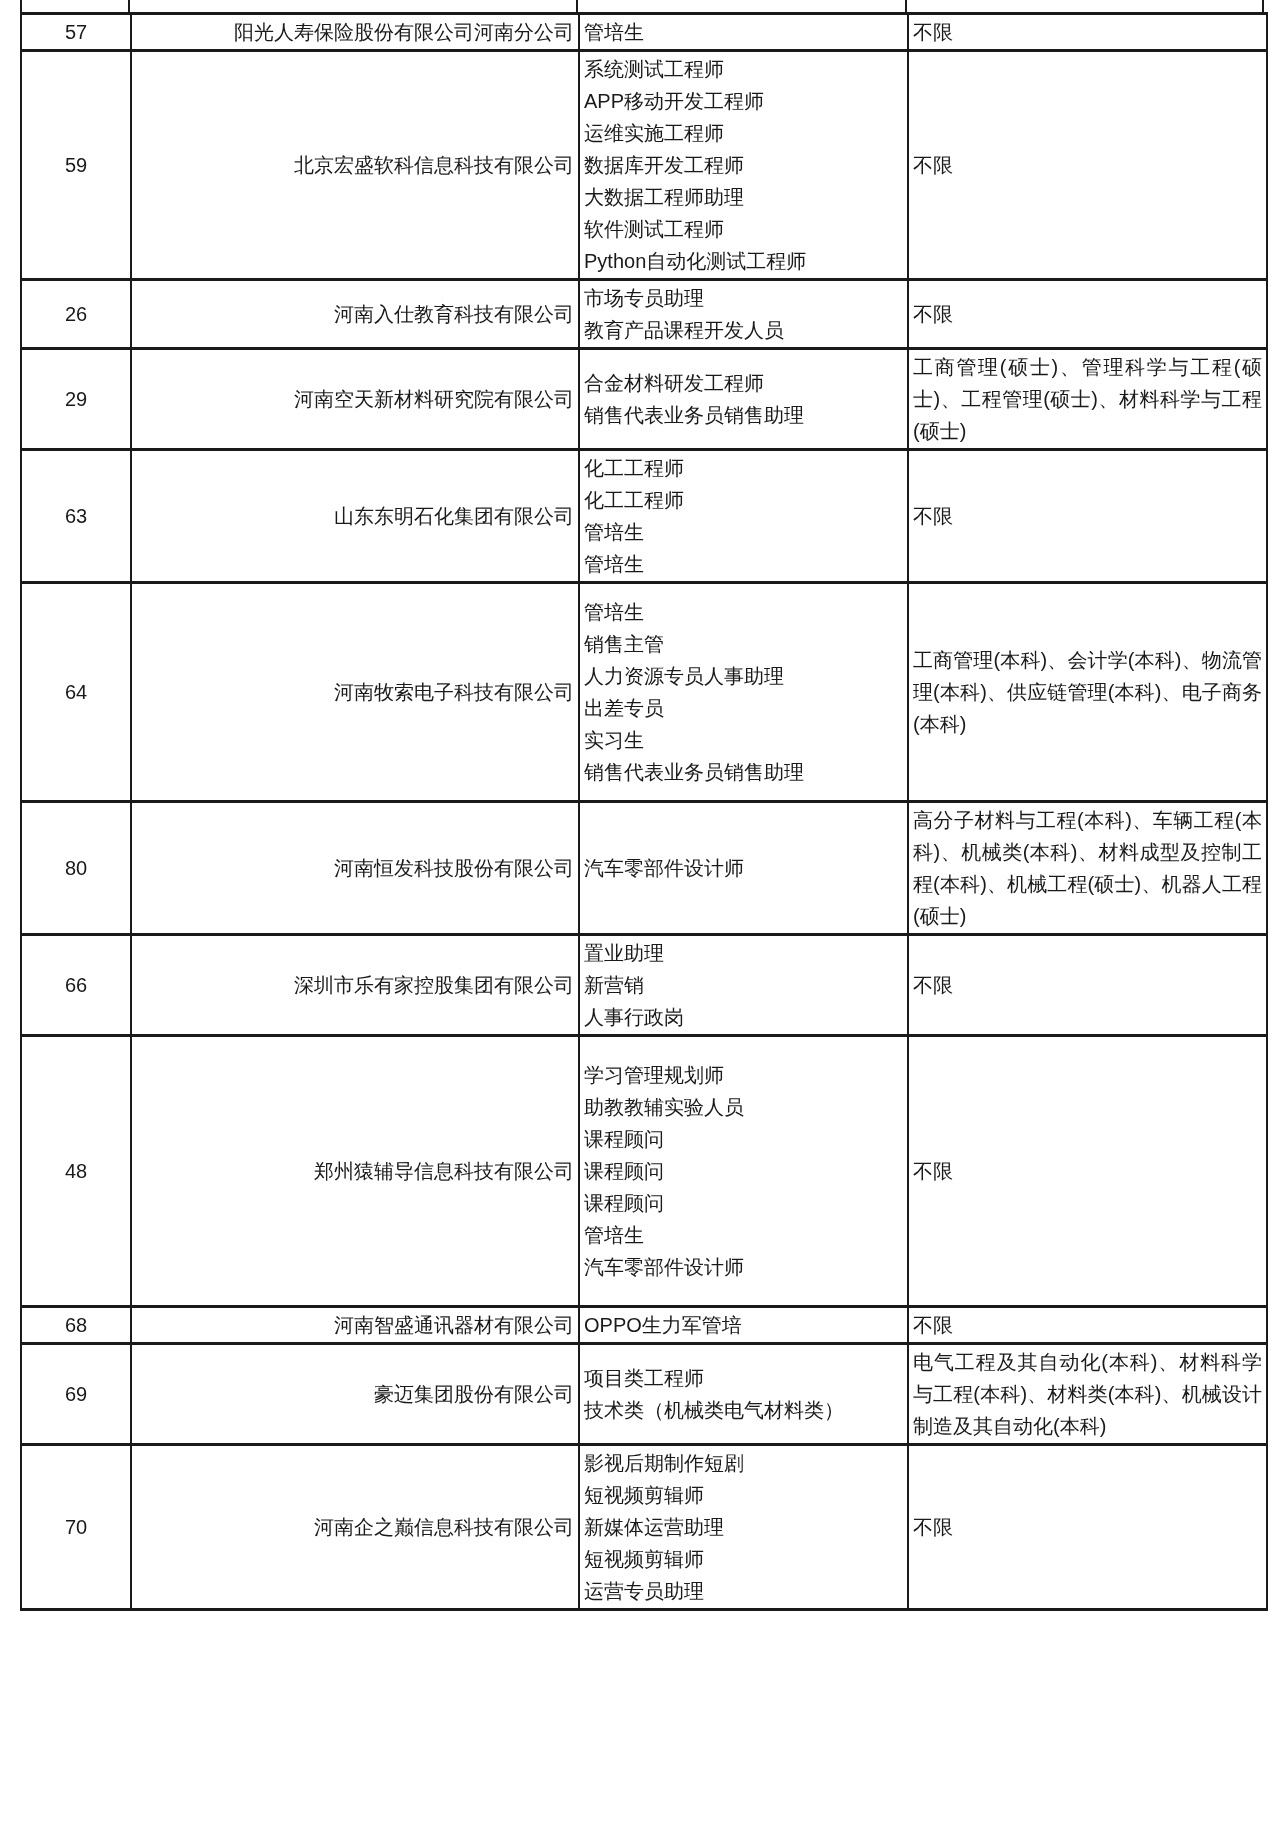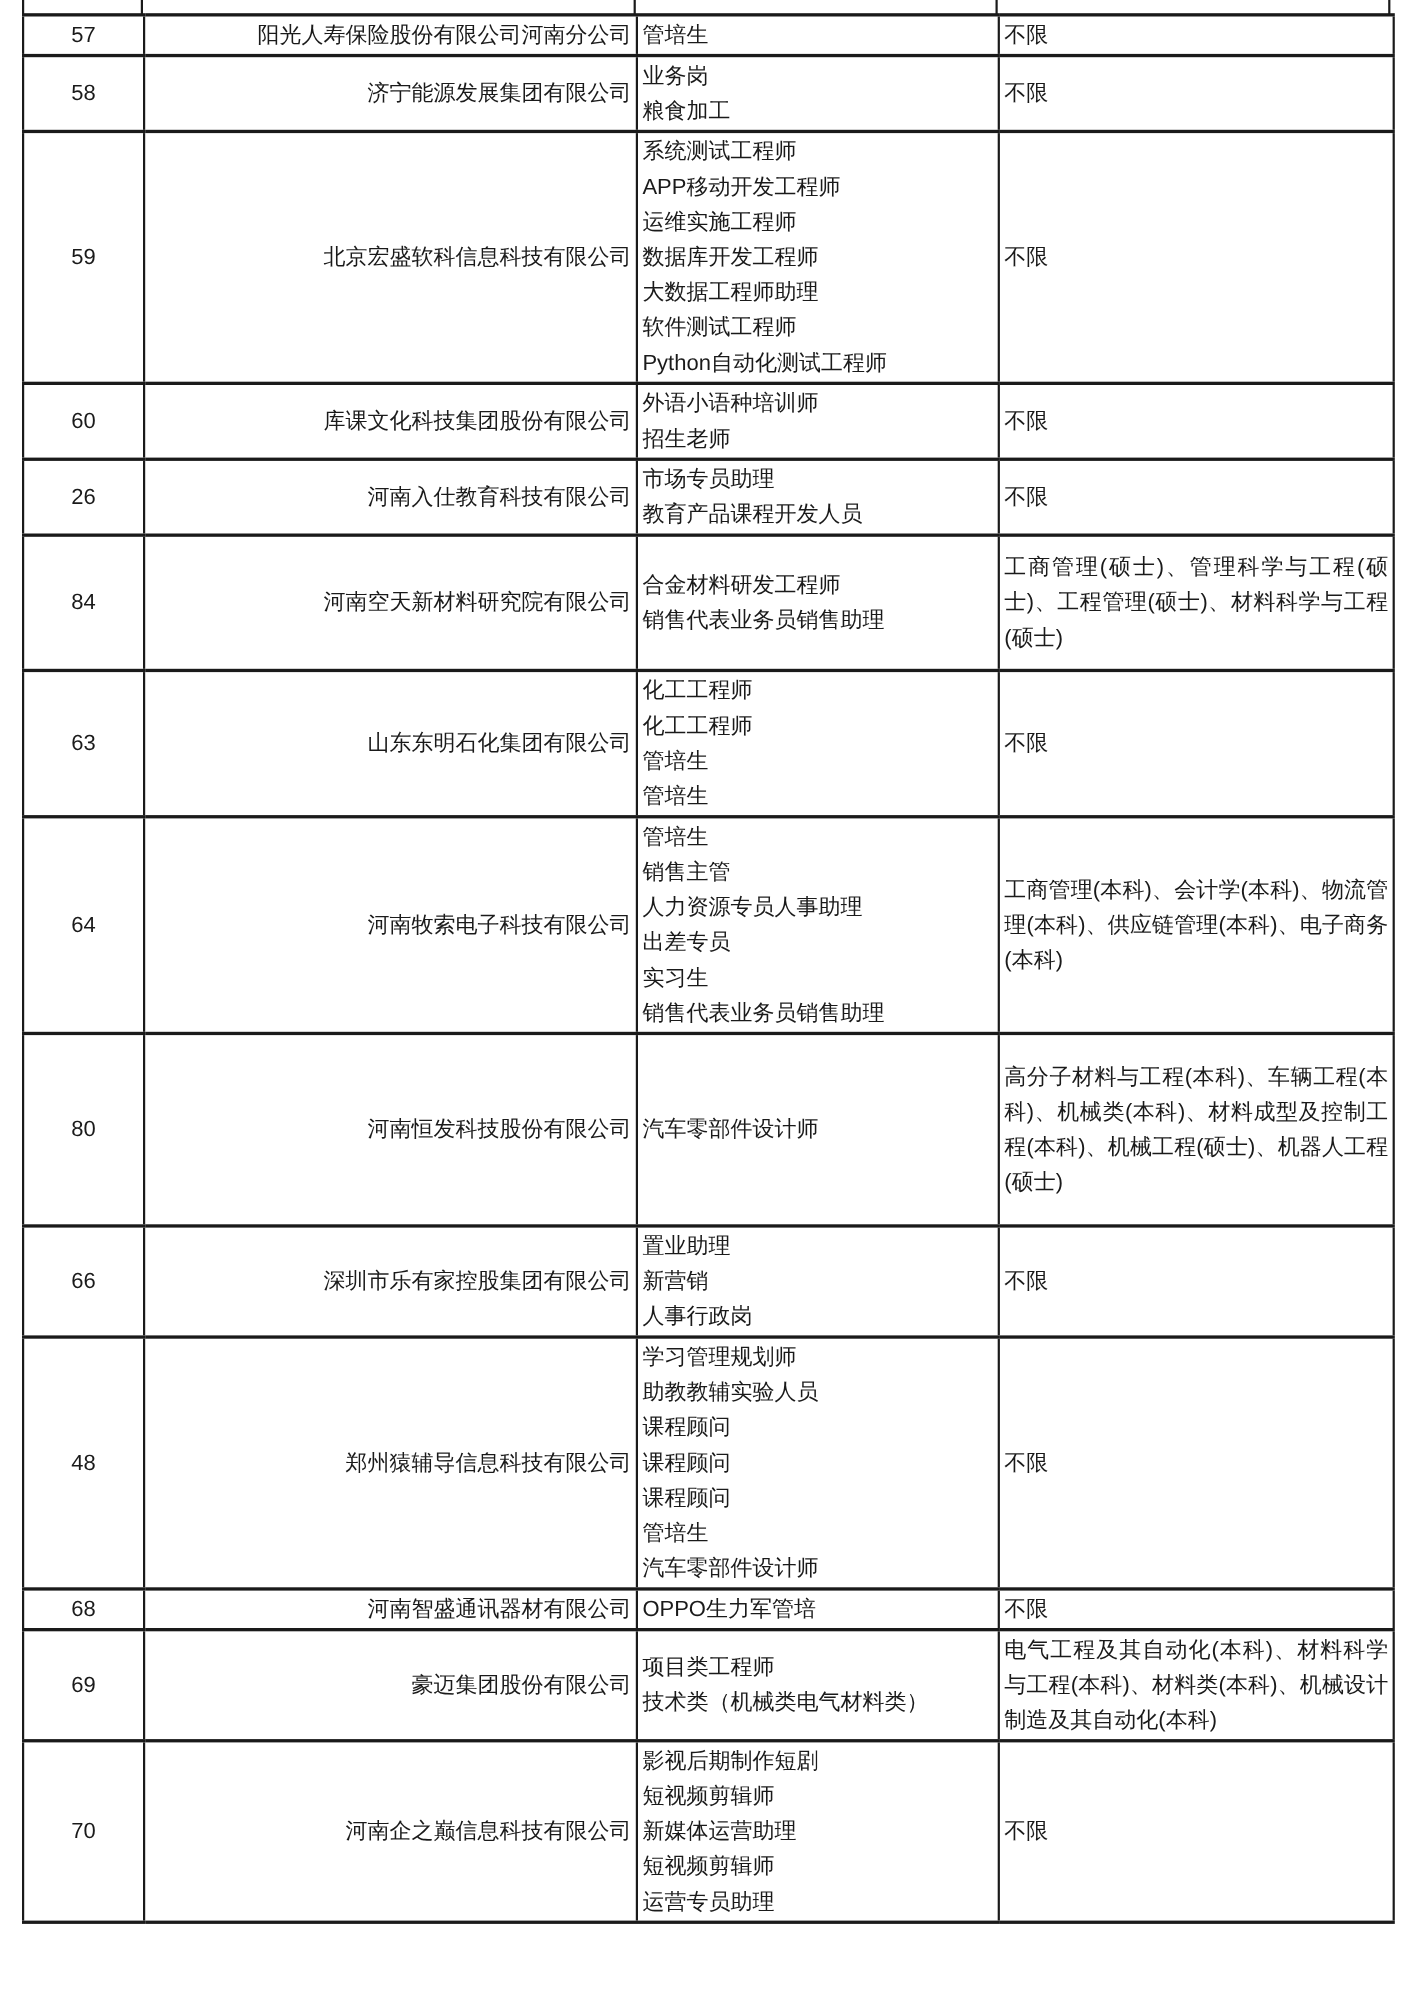--- a/index.html
+++ b/index.html
@@ -86,35 +86,20 @@
       <span>阳光人寿保险股份有限公司河南分公司</span>
     </td>
     <td class="col-pos">
             <div class="pos-line">管培生</div>
           </td>
     <td class="col-req">
       <span>不限</span>
     </td>
   </tr>
 
-  <tr>
-    <td class="col-num">
-      <span>58</span>
-    </td>
-    <td class="col-company">
-      <span>济宁能源发展集团有限公司</span>
-    </td>
-    <td class="col-pos">
-            <div class="pos-line">业务岗</div>
-            <div class="pos-line">粮食加工</div>
-          </td>
-    <td class="col-req">
-      <span>不限</span>
-    </td>
-  </tr>
 
   <tr>
     <td class="col-num">
       <span>59</span>
     </td>
     <td class="col-company">
       <span>北京宏盛软科信息科技有限公司</span>
     </td>
     <td class="col-pos">
             <div class="pos-line">系统测试工程师</div>
@@ -123,55 +108,40 @@
             <div class="pos-line">数据库开发工程师</div>
             <div class="pos-line">大数据工程师助理</div>
             <div class="pos-line">软件测试工程师</div>
             <div class="pos-line">Python自动化测试工程师</div>
           </td>
     <td class="col-req">
       <span>不限</span>
     </td>
   </tr>
 
-  <tr>
-    <td class="col-num">
-      <span>60</span>
-    </td>
-    <td class="col-company">
-      <span>库课文化科技集团股份有限公司</span>
-    </td>
-    <td class="col-pos">
-            <div class="pos-line">外语小语种培训师</div>
-            <div class="pos-line">招生老师</div>
-          </td>
-    <td class="col-req">
-      <span>不限</span>
-    </td>
-  </tr>
 
   <tr>
     <td class="col-num">
       <span>26</span>
     </td>
     <td class="col-company">
       <span>河南入仕教育科技有限公司</span>
     </td>
     <td class="col-pos">
             <div class="pos-line">市场专员助理</div>
             <div class="pos-line">教育产品课程开发人员</div>
           </td>
     <td class="col-req">
       <span>不限</span>
     </td>
   </tr>
 
   <tr>
     <td class="col-num">
-      <span>84</span>
+      <span>29</span>
     </td>
     <td class="col-company">
       <span>河南空天新材料研究院有限公司</span>
     </td>
     <td class="col-pos">
             <div class="pos-line">合金材料研发工程师</div>
             <div class="pos-line">销售代表业务员销售助理</div>
           </td>
     <td class="col-req">
       <span>工商管理(硕士)、管理科学与工程(硕士)、工程管理(硕士)、材料科学与工程(硕士)</span>

